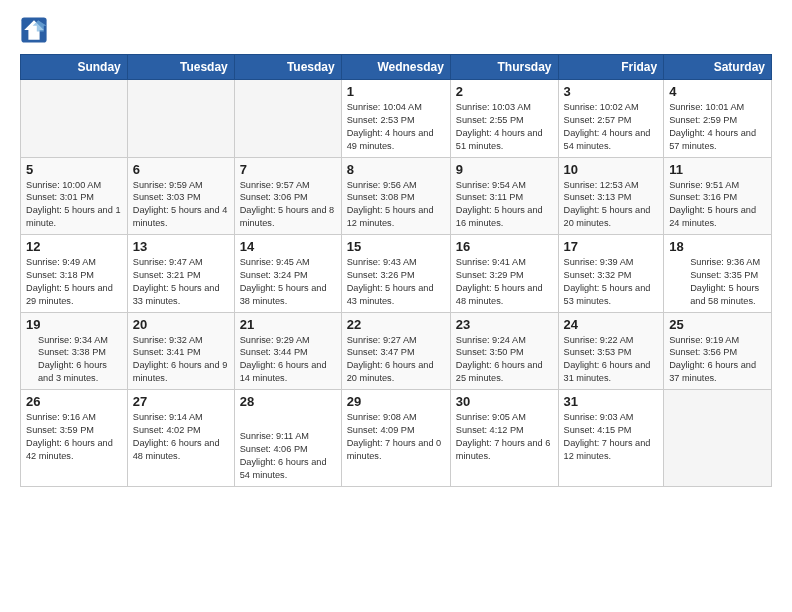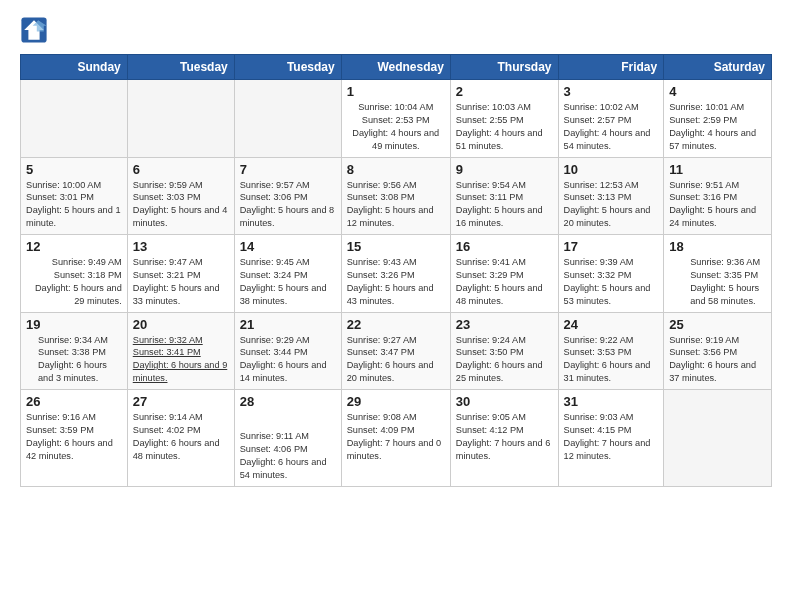--- a/index.html
+++ b/index.html
@@ -130,21 +130,21 @@
           <th>Saturday</th>
         </tr>
     </thead>
     <tbody id="cal-body">
     <tr>
           <td class="empty"></td>
           <td class="empty"></td>
           <td class="empty"></td>
           <td>
             <span class="day-num">1</span>
-            <div class="day-info" style="white-space: pre-line; text-align: center;">Sunrise: 10:04 AM
+            <div class="day-info" style="white-space: pre-line;">Sunrise: 10:04 AM
 Sunset: 2:53 PM
 Daylight: 4 hours and 49 minutes.</div>
           </td>
           <td>
             <span class="day-num">2</span>
             <div class="day-info" style="white-space: pre-line;">Sunrise: 10:03 AM
 Sunset: 2:55 PM
 Daylight: 4 hours and 51 minutes.</div>
           </td>
           <td>
@@ -200,21 +200,21 @@
           <td>
             <span class="day-num">11</span>
             <div class="day-info" style="white-space: pre-line;">Sunrise: 9:51 AM
 Sunset: 3:16 PM
 Daylight: 5 hours and 24 minutes.</div>
           </td>
         </tr>
         <tr>
           <td>
             <span class="day-num">12</span>
-            <div class="day-info" style="white-space: pre-line; text-align: right;">Sunrise: 9:49 AM
+            <div class="day-info" style="white-space: pre-line;">Sunrise: 9:49 AM
 Sunset: 3:18 PM
 Daylight: 5 hours and 29 minutes.</div>
           </td>
           <td>
             <span class="day-num">13</span>
             <div class="day-info" style="white-space: pre-line;">Sunrise: 9:47 AM
 Sunset: 3:21 PM
 Daylight: 5 hours and 33 minutes.</div>
           </td>
           <td>
@@ -250,21 +250,21 @@
         </tr>
         <tr>
           <td>
             <span class="day-num">19</span>
             <div class="day-info" style="white-space: pre-line; margin-left: 12px;">Sunrise: 9:34 AM
 Sunset: 3:38 PM
 Daylight: 6 hours and 3 minutes.</div>
           </td>
           <td>
             <span class="day-num">20</span>
-            <div class="day-info" style="white-space: pre-line; text-decoration: underline;">Sunrise: 9:32 AM
+            <div class="day-info" style="white-space: pre-line;">Sunrise: 9:32 AM
 Sunset: 3:41 PM
 Daylight: 6 hours and 9 minutes.</div>
           </td>
           <td>
             <span class="day-num">21</span>
             <div class="day-info" style="white-space: pre-line;">Sunrise: 9:29 AM
 Sunset: 3:44 PM
 Daylight: 6 hours and 14 minutes.</div>
           </td>
           <td>

